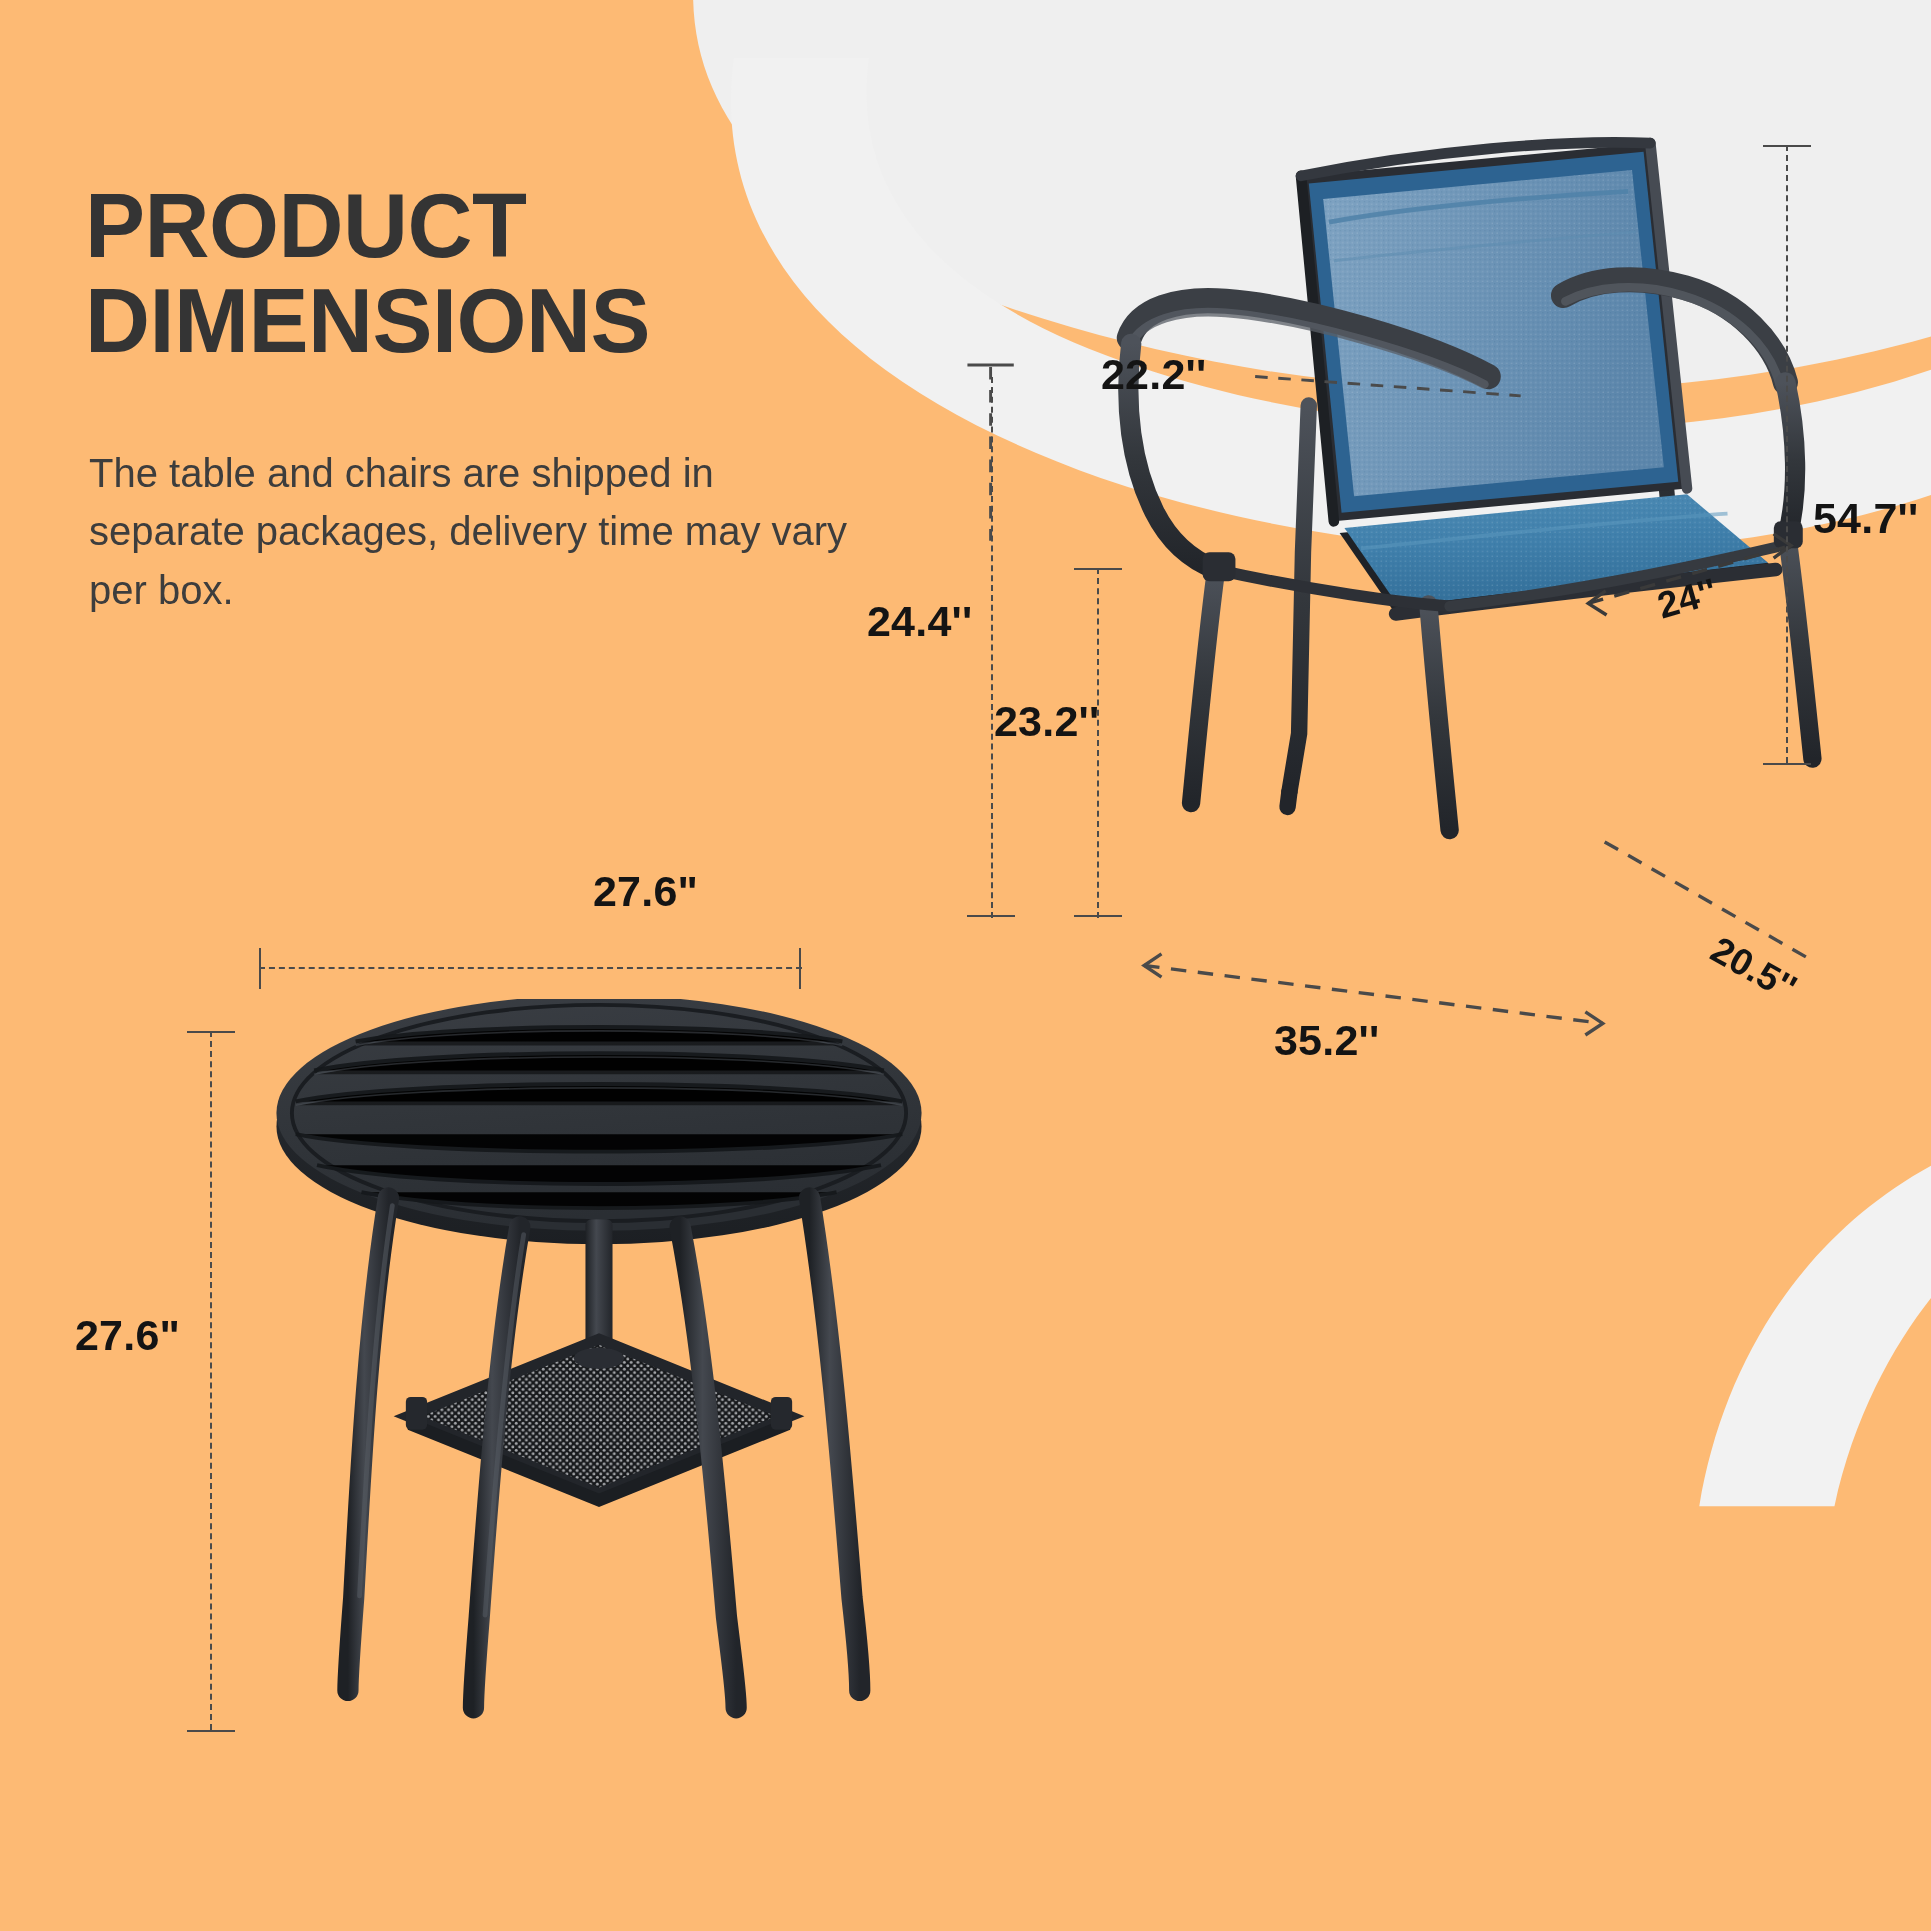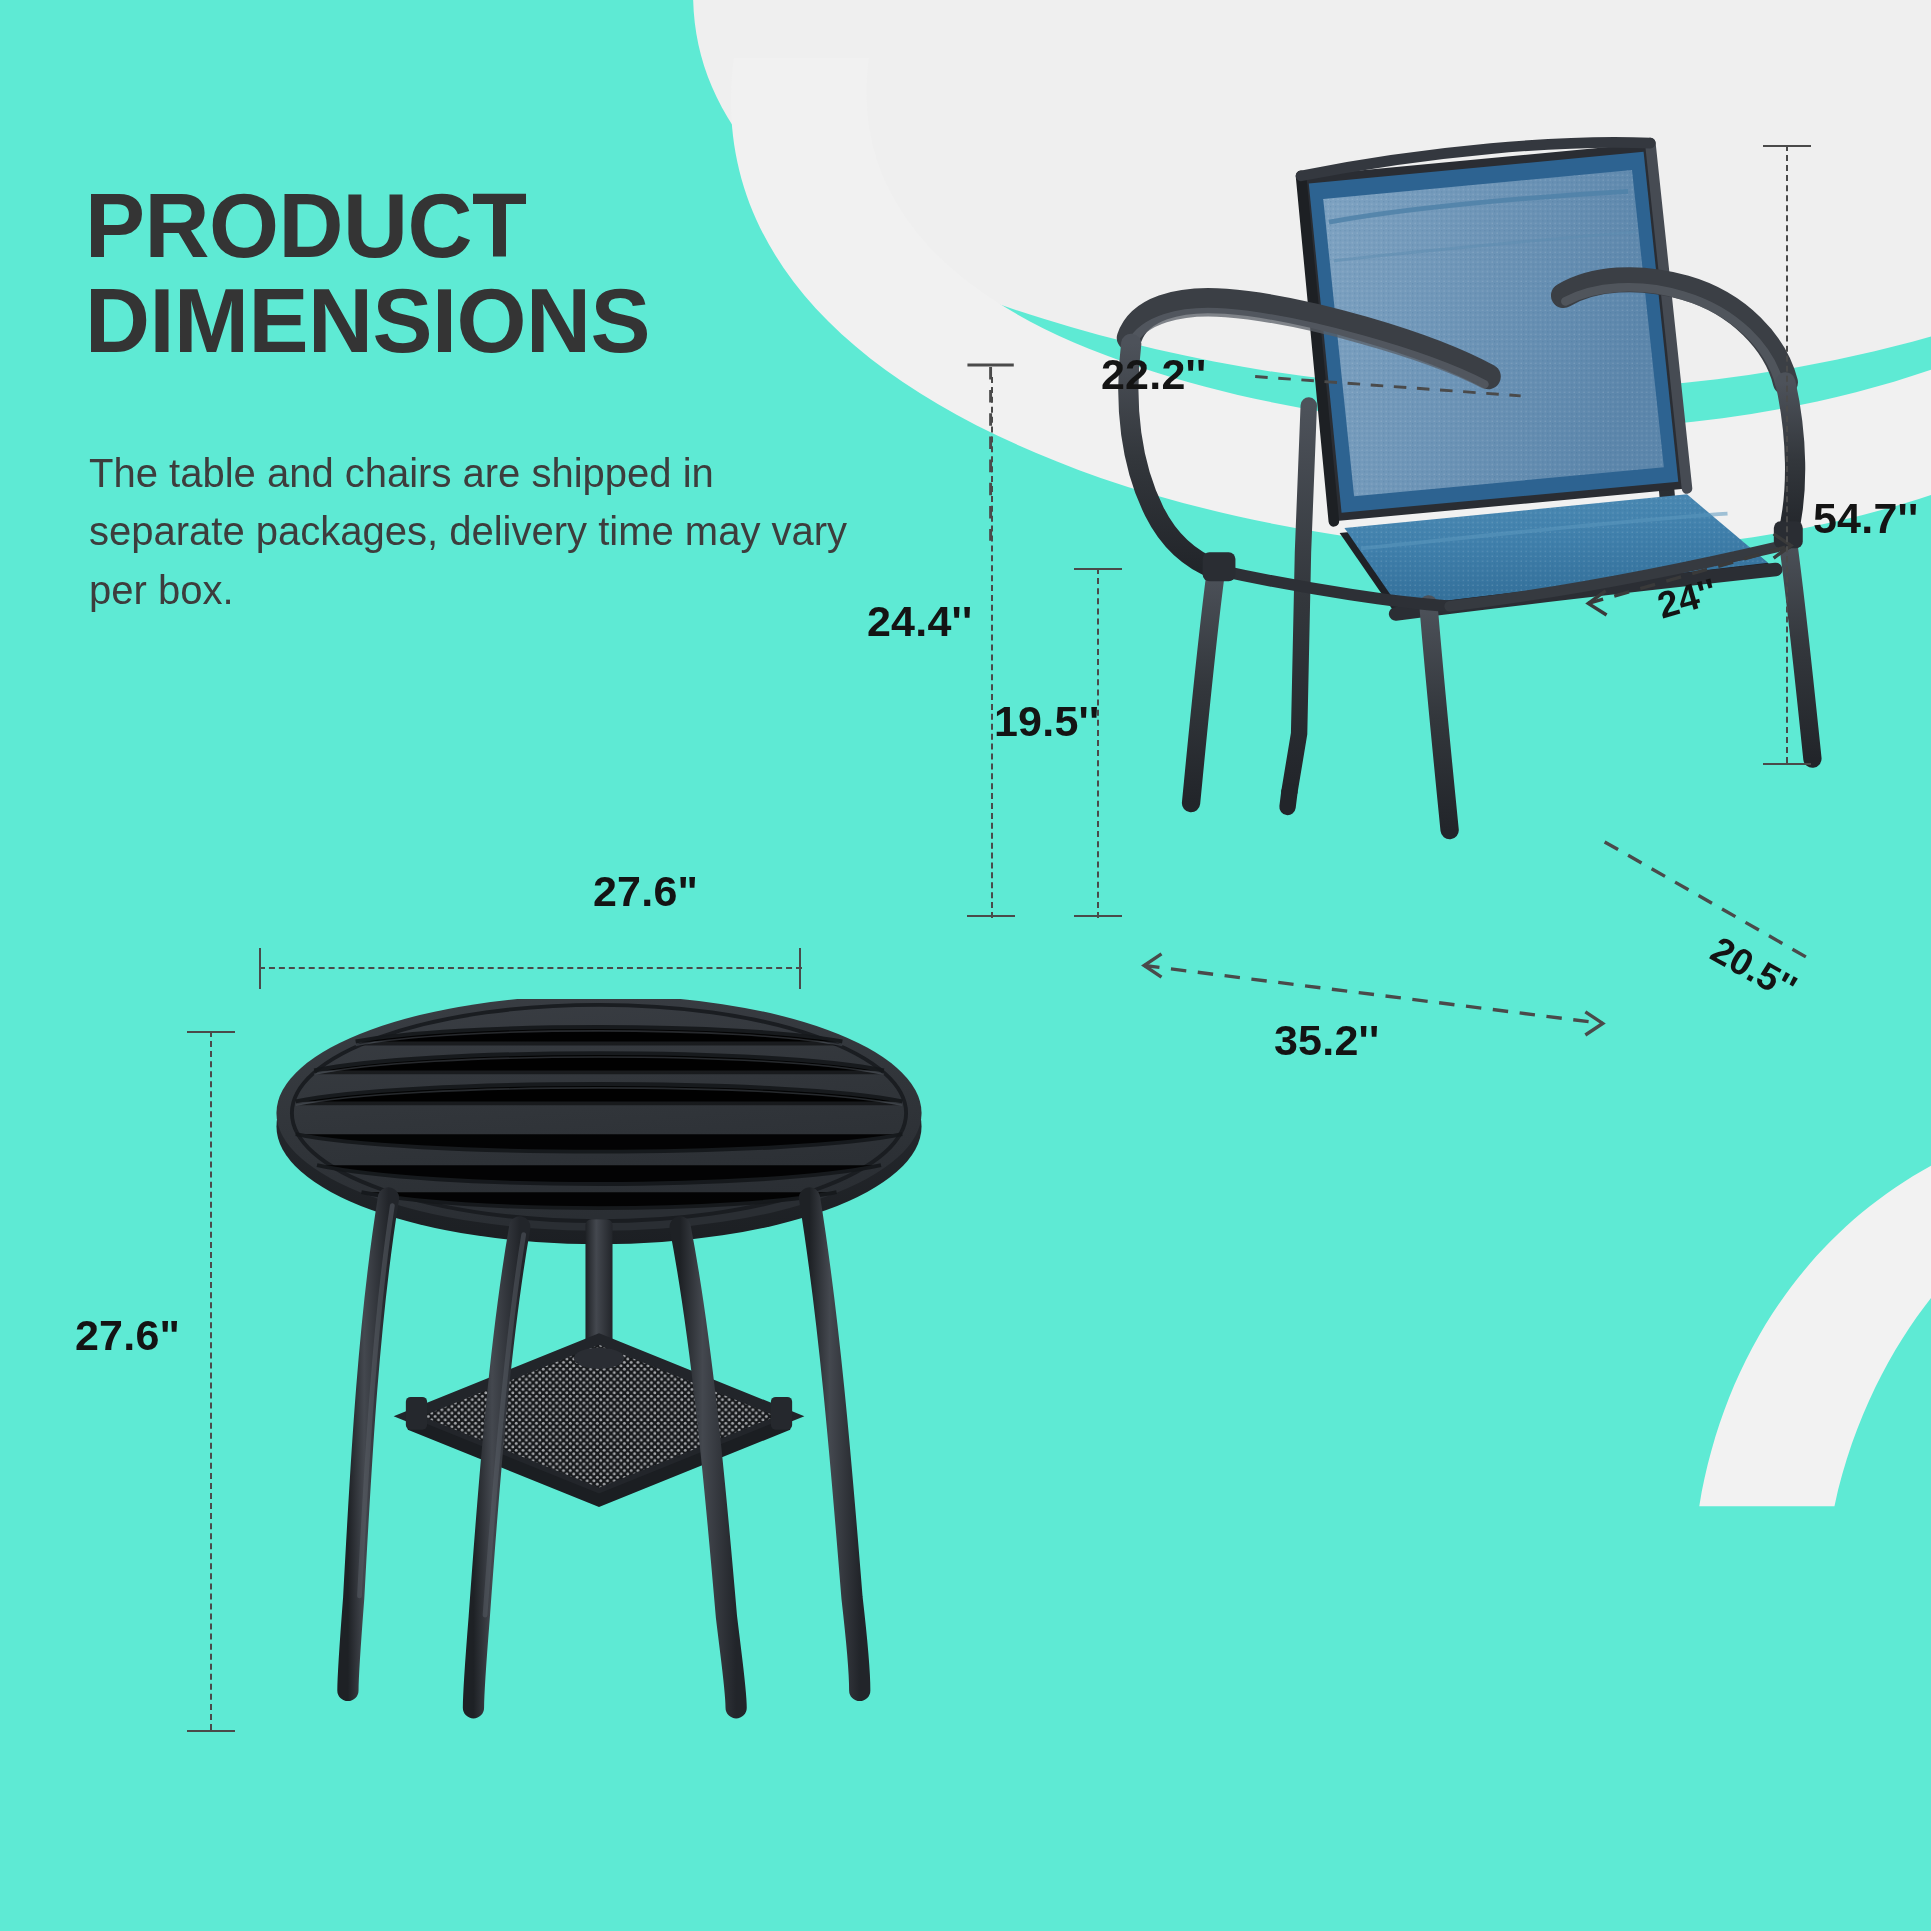--- a/index.html
+++ b/index.html
@@ -2,21 +2,21 @@
 <html><head>
 <meta charset="utf-8">
 <style>
   html,body{margin:0;padding:0;background:#fff;}
   body{
     width:1931px;height:1931px;position:relative;overflow:hidden;
     font-family:"Liberation Sans","DejaVu Sans",sans-serif;
     color:#2c2c2c;
     -webkit-font-smoothing:antialiased;
   }
-  #stage{position:absolute;inset:0;width:1931px;height:1931px;background:#5eead4;}
+  #stage{position:absolute;inset:0;width:1931px;height:1931px;background:#fdba74;}
   #swoosh-svg{position:absolute;left:0;top:0;width:1931px;height:1931px;}
 
   
   .title{
     position:absolute;left:85px;top:179px;width:888px;
     font-size:90px;line-height:1.06;font-weight:800;letter-spacing:-0.5px;
     color:#343434;
   }
   .title .l2{display:block;}
   .subtitle{
@@ -241,21 +241,21 @@
   <div class="cap-h" style="left:1763px;top:763px;width:48px;"></div>
   <div class="dim-label" style="left:1813px;top:494px;">54.7''</div>
 
   <div class="dash-v" style="left:991px;top:377px;height:541px;"></div>
   <div class="cap-h" style="left:967px;top:915px;width:48px;"></div>
   <div class="dim-label" style="left:867px;top:597px;">24.4''</div>
 
   <div class="dash-v" style="left:1097px;top:568px;height:350px;"></div>
   <div class="cap-h" style="left:1074px;top:568px;width:48px;"></div>
   <div class="cap-h" style="left:1074px;top:915px;width:48px;"></div>
-  <div class="dim-label" style="left:994px;top:697px;">19.5''</div>
+  <div class="dim-label" style="left:994px;top:697px;">23.2''</div>
 
   <div class="dim-label sm" style="left:1653px;top:587px;transform:rotate(-16deg);transform-origin:left top;">24''</div>
 
   <div class="dim-label sm" style="left:1724px;top:929px;transform:rotate(29deg);transform-origin:left top;">20.5''</div>
 
   <div class="dim-label" style="left:1274px;top:1016px;">35.2''</div>
 
   <div class="dash-h" style="left:259px;top:967px;width:543px;"></div>
   <div class="cap-v" style="left:259px;top:948px;height:41px;"></div>
   <div class="cap-v" style="left:799px;top:948px;height:41px;"></div>

